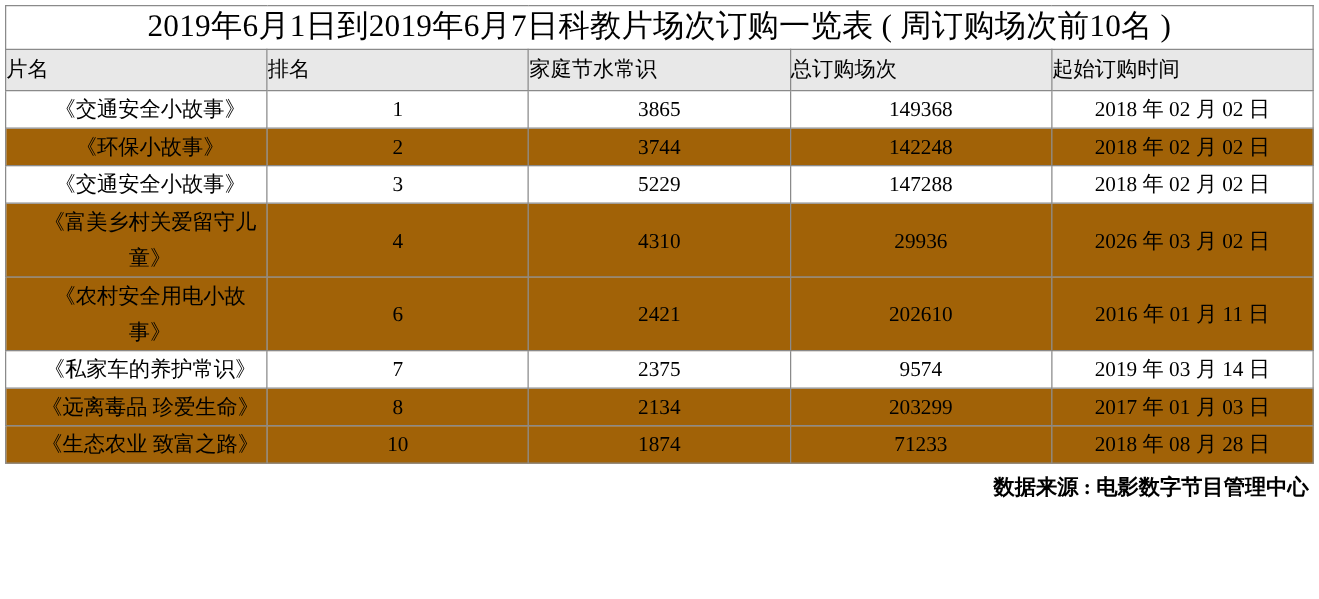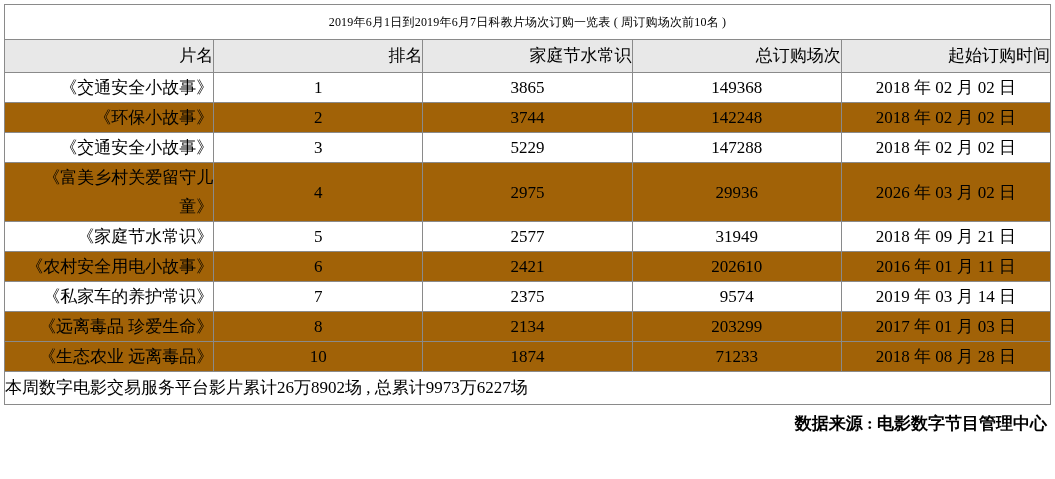--- a/index.html
+++ b/index.html
@@ -27,50 +27,50 @@
     margin: 4px auto 0 auto;
     table-layout: fixed;
   }
   table.report td, table.report th {
     border: 1px solid #8a8a8a;
     padding: 0;
     font-weight: normal;
   }
   .title-cell {
     text-align: center;
-    font-size: 12px;
+    font-size: 25px;
     font-weight: bold;
     height: 34px;
     line-height: 34px;
     background: #ffffff;
     letter-spacing: 0.2px;
     margin-top: 12px;
   }
   .hdr td {
     background: #e8e8e8;
-    text-align: right;
+    text-align: left;
     font-size: 17px;
     height: 32px;
     line-height: 32px;
     font-weight: normal;
   }
   .col-name   { width: 500px; }
   .col-rank   { width: 68px; }
   .col-week   { width: 120px; }
   .col-total  { width: 120px; }
   .col-date   { width: 239px; }
 
   tr.data td {
     height: 29px;
     line-height: 29px;
     font-size: 17px;
   }
   tr.data td.name {
-    text-align: right;
-    padding-left: 7px;
+    text-align: center;
+    padding-left: 22px;
   }
   tr.data td.ctr {
     text-align: center;
   }
   tr.odd td { background: #ffffff; }
   tr.even td { background: #a16207; }
 
   .summary-cell {
     text-align: left;
     padding-left: 7px;
@@ -126,30 +126,23 @@
       <tr class="data odd">
         <td class="name">《交通安全小故事》</td>
         <td class="ctr">3</td>
         <td class="ctr">5229</td>
         <td class="ctr">147288</td>
         <td class="ctr">2018 年 02 月 02 日</td>
       </tr>
       <tr class="data even">
         <td class="name">《富美乡村关爱留守儿童》</td>
         <td class="ctr">4</td>
-        <td class="ctr">2975</td>
+        <td class="ctr">4310</td>
         <td class="ctr">29936</td>
         <td class="ctr">2026 年 03 月 02 日</td>
-      </tr>
-      <tr class="data odd">
-        <td class="name">《家庭节水常识》</td>
-        <td class="ctr">5</td>
-        <td class="ctr">2577</td>
-        <td class="ctr">31949</td>
-        <td class="ctr">2018 年 09 月 21 日</td>
       </tr>
       <tr class="data even">
         <td class="name">《农村安全用电小故事》</td>
         <td class="ctr">6</td>
         <td class="ctr">2421</td>
         <td class="ctr">202610</td>
         <td class="ctr">2016 年 01 月 11 日</td>
       </tr>
       <tr class="data odd">
         <td class="name">《私家车的养护常识》</td>
@@ -159,30 +152,27 @@
         <td class="ctr">2019 年 03 月 14 日</td>
       </tr>
       <tr class="data even">
         <td class="name">《远离毒品 珍爱生命》</td>
         <td class="ctr">8</td>
         <td class="ctr">2134</td>
         <td class="ctr">203299</td>
         <td class="ctr">2017 年 01 月 03 日</td>
       </tr>
       <tr class="data even">
-        <td class="name">《生态农业 远离毒品》</td>
+        <td class="name">《生态农业 致富之路》</td>
         <td class="ctr">10</td>
         <td class="ctr">1874</td>
         <td class="ctr">71233</td>
         <td class="ctr">2018 年 08 月 28 日</td>
       </tr>
 
-      <tr>
-        <td class="summary-cell" colspan="5">本周数字电影交易服务平台影片累计26万8902场 , 总累计9973万6227场</td>
-      </tr>
     </tbody>
   </table>
 
   <div class="footer">
     <div class="line1">数据来源 : 电影数字节目管理中心</div>
 
   </div>
 
 </div>
 

